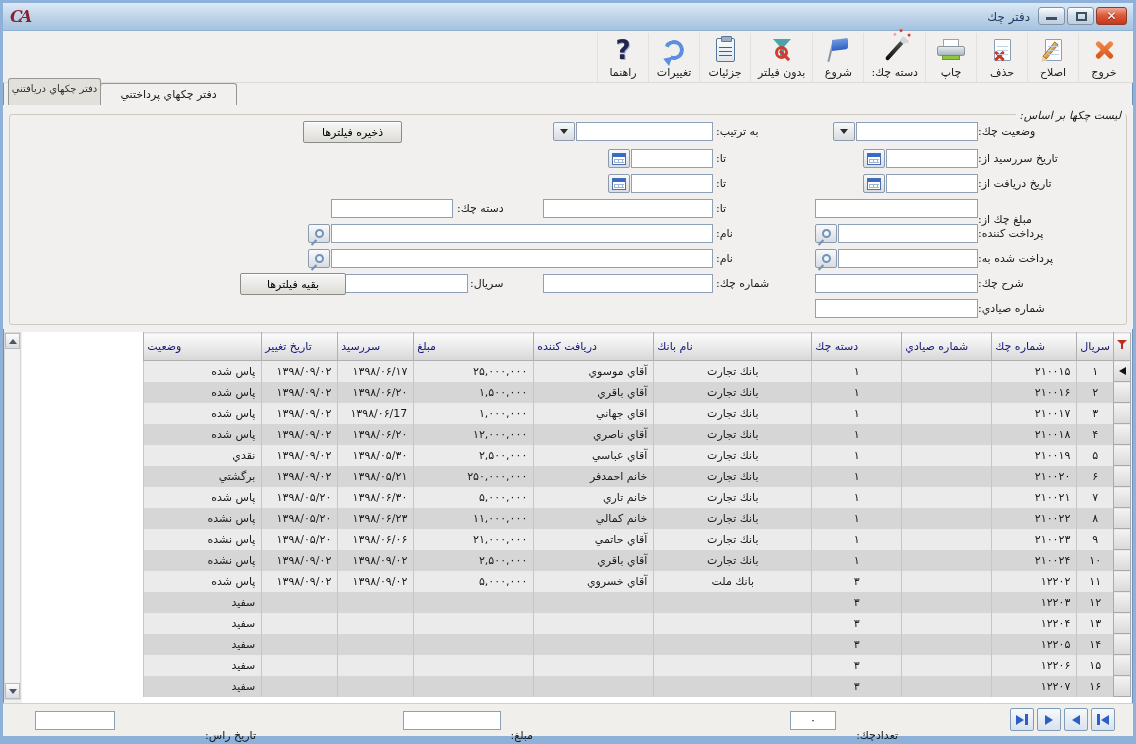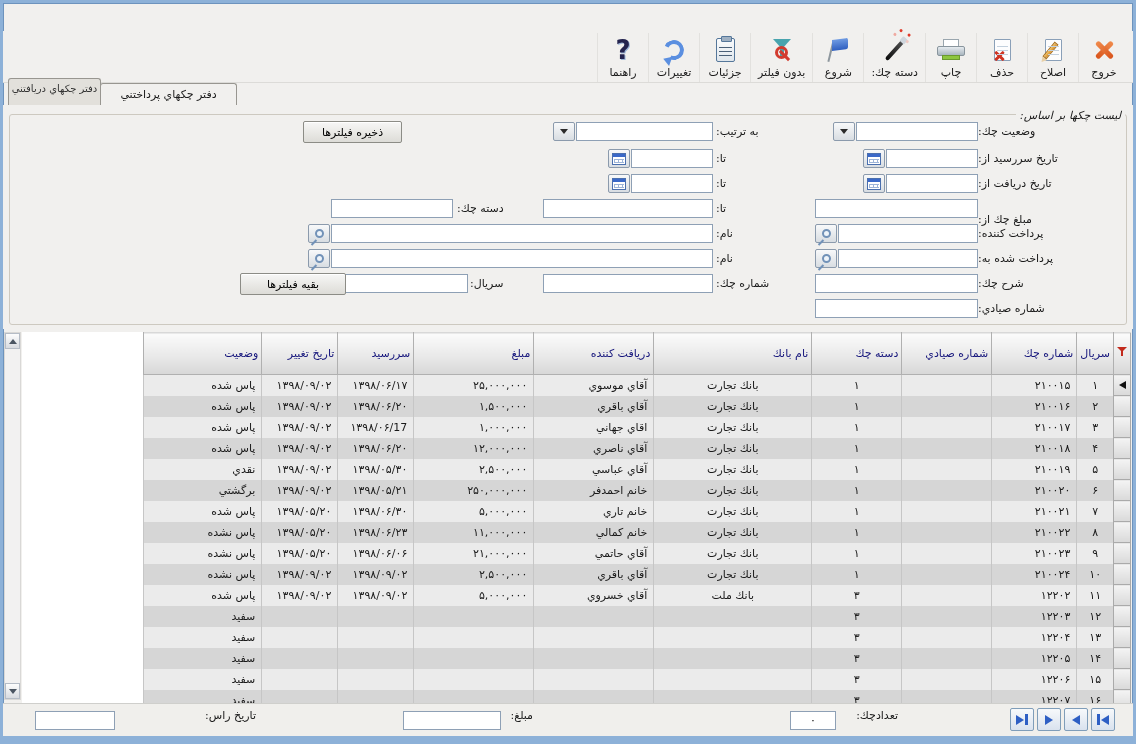--- a/index.html
+++ b/index.html
@@ -90,21 +90,21 @@
     background:repeating-linear-gradient(to right,#9db4d8 0 1px,transparent 1px 4px),repeating-linear-gradient(to bottom,#9db4d8 0 1px,transparent 1px 3px);}
   .mag{position:relative;width:9px;height:9px;border:2px solid #7292b8;border-radius:50%;background:#eef4fa;}
   .mag:after{content:"";position:absolute;left:-4px;top:8px;width:2px;height:7px;background:#7292b8;transform:rotate(45deg);}
   .pushbtn{position:absolute;height:22px;border:1px solid #8c8c86;border-radius:2px;cursor:pointer;
     background:linear-gradient(#f7f7f6,#dddcd7);box-shadow:inset 0 1px 0 #fff;font:inherit;padding:0 6px;white-space:nowrap;}
 
   
   .tableband{position:absolute;top:326px;left:0;right:0;height:374px;}
   .backdrop{position:absolute;top:3px;left:19px;right:2px;bottom:0;background:#fff;}
   .grid{position:absolute;top:3px;right:2px;border-collapse:collapse;table-layout:fixed;font-size:11px;}
-  .grid th{height:19px;padding:14px 3px;font-weight:normal;color:#15157c;text-align:right;
+  .grid th{height:19px;padding:7px 3px;font-weight:normal;color:#15157c;text-align:left;
     background:linear-gradient(#fbfbfb,#e9e9e9 55%,#d7d7d7);border:1px solid #b0b0b0;border-top-color:#d8d8d8;white-space:nowrap;overflow:hidden;cursor:pointer;}
   .grid td{height:21px;padding:0 6px;border-left:1px solid #c6c6c6;white-space:nowrap;overflow:hidden;text-align:right;cursor:default;}
   .grid tbody tr:nth-child(odd) td{background:#ebebeb;}
   .grid tbody tr:nth-child(even) td{background:#d6d6d6;}
   .grid td.selcell{background:linear-gradient(#f4f4f4,#d9d9d9)!important;border:1px solid #aaa;padding:0;text-align:center;}
   .rowmarker{display:inline-block;width:0;height:0;border-top:4px solid transparent;border-bottom:4px solid transparent;border-right:7px solid #111;}
   .hfunnel{position:relative;display:inline-block;width:10px;height:10px;}
   .hfunnel i{position:absolute;left:0;top:0;border-left:5px solid transparent;border-right:5px solid transparent;border-top:5px solid #c22a1c;}
   .hfunnel b{position:absolute;left:4px;top:4px;width:2px;height:5px;background:#c22a1c;}
   .grid td.c3,.grid td.c4,.grid td.c0{text-align:center;}
@@ -119,29 +119,44 @@
   .tri-down{width:0;height:0;border-left:4px solid transparent;border-right:4px solid transparent;border-top:5px solid #4b5562;}
 
   
   .bottombar{position:absolute;top:700px;left:0;right:0;bottom:0;background:#f0efec;border-top:1px solid #cfcfcc;}
   .navbtns{position:absolute;right:18px;top:4px;display:flex;gap:3px;}
   .navbtn{width:24px;height:23px;border:1px solid #7f9db9;border-radius:2px;background:linear-gradient(#f7f9fb,#d9e2ee);
     display:flex;align-items:center;justify-content:center;gap:1px;cursor:pointer;direction:ltr;}
   .ntri-l{width:0;height:0;border-top:5px solid transparent;border-bottom:5px solid transparent;border-right:8px solid #2e5fc4;}
   .ntri-r{width:0;height:0;border-top:5px solid transparent;border-bottom:5px solid transparent;border-left:8px solid #2e5fc4;}
   .nbar{width:3px;height:11px;background:#2e5fc4;}
-  .blabel{position:absolute;top:5px;white-space:nowrap;}
+  .blabel{position:absolute;top:25px;white-space:nowrap;}
   .bbox{position:absolute;top:7px;height:19px;border:1px solid #8ea0b5;background:#fff;padding:0 3px;font:inherit;}
 </style>
 </head>
 <body>
 
 <div class="window">
 <div class="client">
 
+  <div class="titlebar">
+    <span class="logo">CA</span>
+    <span class="wtitle">دفتر چك</span>
+    <div class="winbtns" dir="ltr">
+      <div class="wbtn">
+            <i class="glyph-min"></i>
+          </div>
+      <div class="wbtn">
+            <i class="glyph-max"></i>
+          </div>
+      <div class="wbtn close">
+            <span class="glyph-x">✕</span>
+          </div>
+    </div>
+  </div>
 
   <div class="toolbar">
     <div class="tbi">
       <span class="ic">
             <span class="x-orange">
               <i></i>
               <b></b>
             </span>
           </span>
       <span class="lab">خروج</span>

